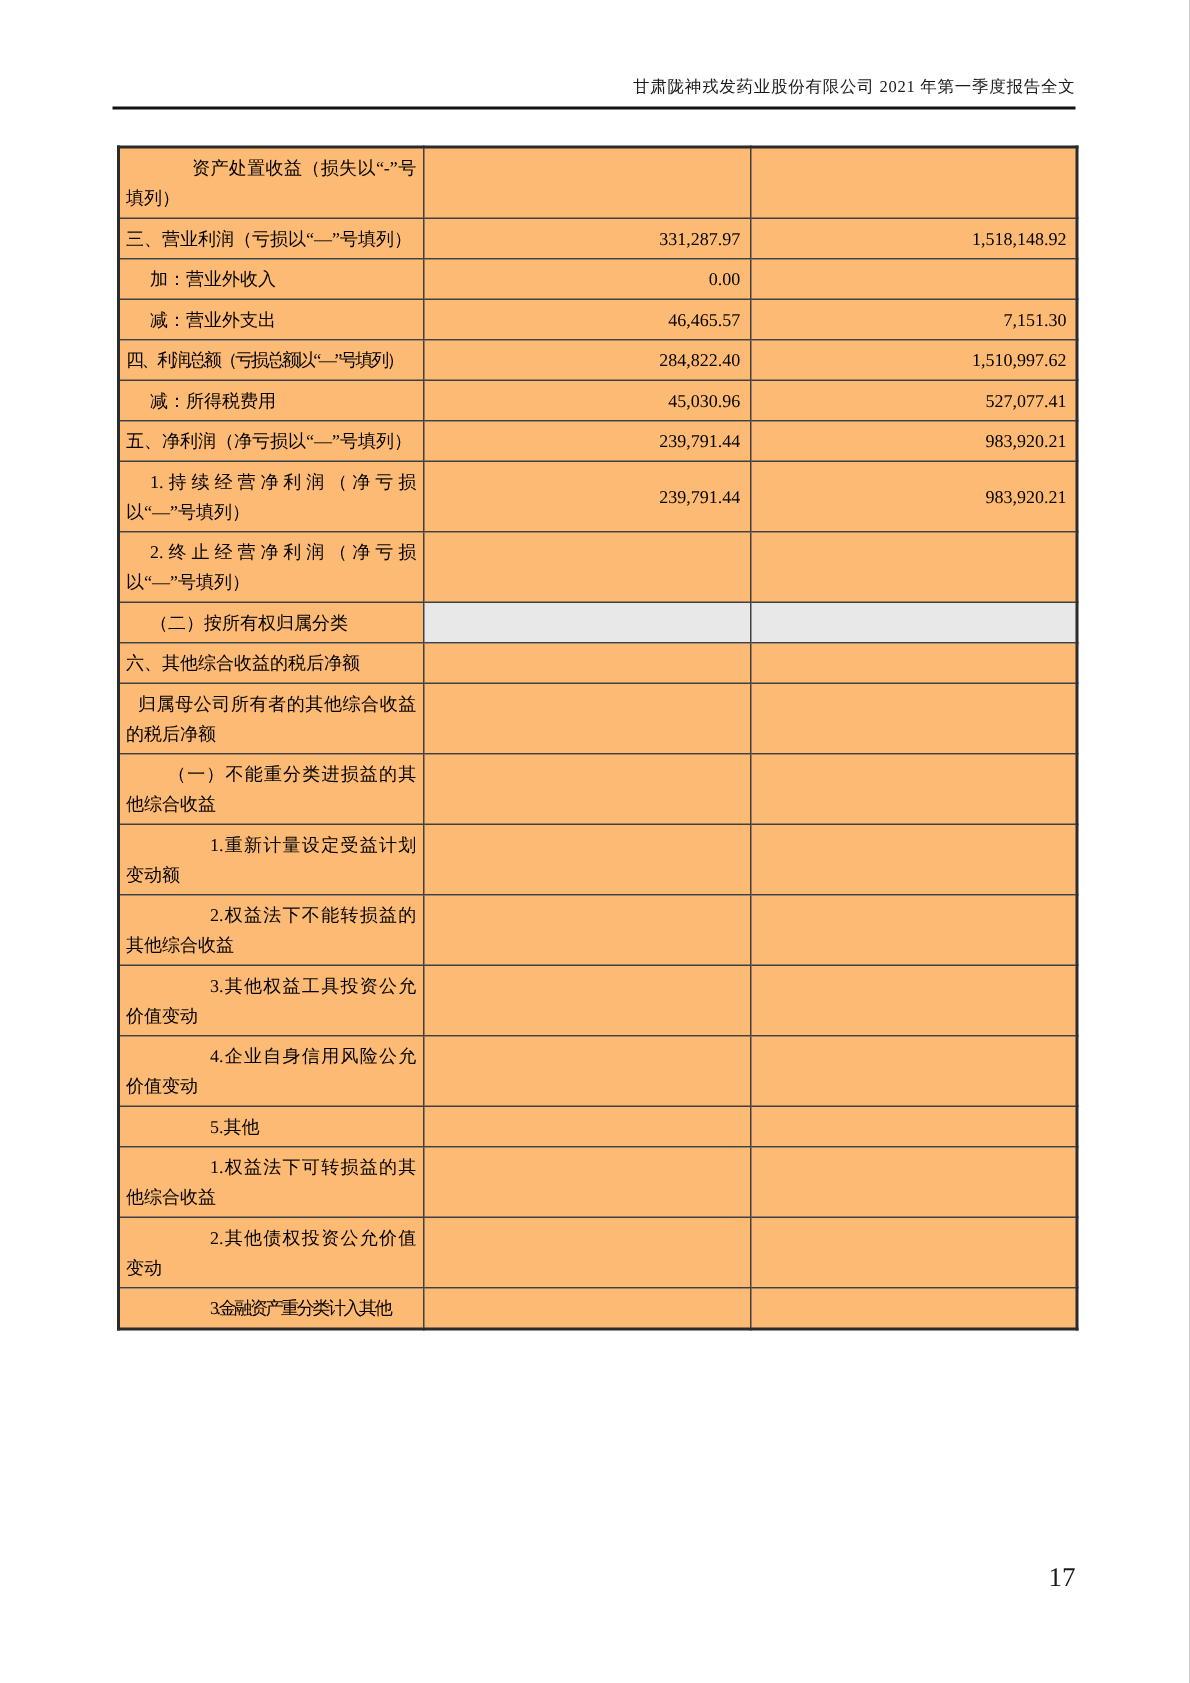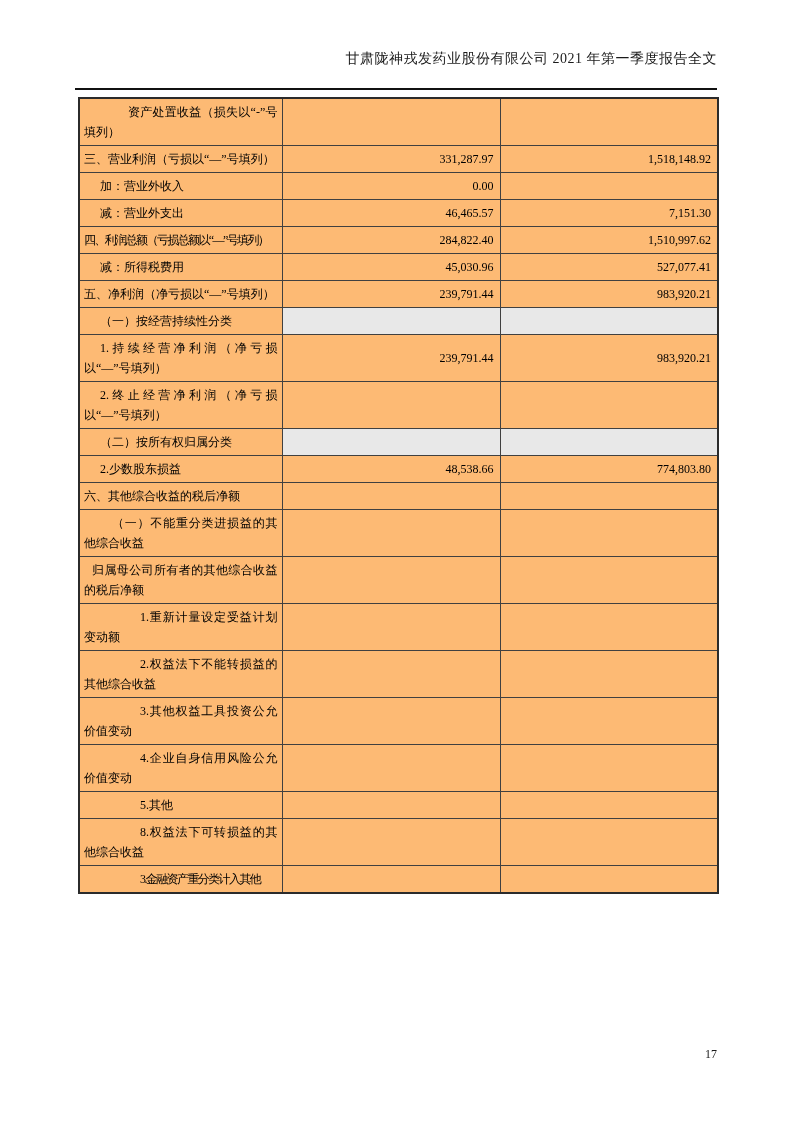--- a/index.html
+++ b/index.html
@@ -13,24 +13,24 @@
     font-family: "Liberation Serif", "DejaVu Serif", serif;
     color: #111;
     overflow: hidden;
   }
   .running-header {
     position: absolute;
     top: 50px;
     left: 75px;
     width: 642px;
     text-align: right;
-    font-size: 14px;
+    font-size: 11px;
     letter-spacing: 0.5px;
     color: #1a1a1a;
-    padding-bottom: 20px;
+    padding-bottom: 6px;
     border-bottom: 2px solid #111;
   }
   table.report-table {
     position: absolute;
     top: 97px;
     left: 78px;
     width: 639px;
     border-collapse: collapse;
     table-layout: fixed;
     border: 2px solid #2b2b2b;
@@ -58,21 +58,21 @@
   .ind-xs   { text-indent: 8px; }
   .ind-sm   { text-indent: 16px; }
   .ind-md   { text-indent: 28px; }
   .ind-lg   { text-indent: 44px; }
   .ind-xl   { text-indent: 56px; }
   td.compact { letter-spacing: -1.6px; white-space: nowrap; overflow: hidden; font-family: Liberation Serif, serif; }
   .page-number {
     position: absolute;
     right: 76px;
     bottom: 60px;
-    font-size: 12px;
+    font-size: 18px;
     color: #1a1a1a;
   }
 </style>
 </head>
 <body>
 
 <div class="page">
 
   <div class="running-header">甘肃陇神戎发药业股份有限公司 2021 年第一季度报告全文</div>
 
@@ -111,57 +111,47 @@
         <tr>
           <td class="cell-label ind-sm">减：所得税费用</td>
           <td class="cell-num">45,030.96</td>
           <td class="cell-num">527,077.41</td>
         </tr>
         <tr>
           <td class="cell-label ind-none">五、净利润（净亏损以“—”号填列）</td>
           <td class="cell-num">239,791.44</td>
           <td class="cell-num">983,920.21</td>
         </tr>
-        <tr class="shaded">
-          <td class="cell-label ind-sm">（一）按经营持续性分类</td>
-          <td class="cell-num"></td>
-          <td class="cell-num"></td>
-        </tr>
         <tr>
           <td class="cell-label ind-sm">1.持续经营净利润（净亏损以“—”号填列）</td>
           <td class="cell-num">239,791.44</td>
           <td class="cell-num">983,920.21</td>
         </tr>
         <tr>
           <td class="cell-label ind-sm">2.终止经营净利润（净亏损以“—”号填列）</td>
           <td class="cell-num"></td>
           <td class="cell-num"></td>
         </tr>
         <tr class="shaded">
           <td class="cell-label ind-sm">（二）按所有权归属分类</td>
           <td class="cell-num"></td>
           <td class="cell-num"></td>
         </tr>
         <tr>
-          <td class="cell-label ind-sm">2.少数股东损益</td>
-          <td class="cell-num">48,538.66</td>
-          <td class="cell-num">774,803.80</td>
-        </tr>
-        <tr>
           <td class="cell-label ind-none">六、其他综合收益的税后净额</td>
           <td class="cell-num"></td>
           <td class="cell-num"></td>
         </tr>
         <tr>
-          <td class="cell-label ind-md">（一）不能重分类进损益的其他综合收益</td>
+          <td class="cell-label ind-xs">归属母公司所有者的其他综合收益的税后净额</td>
           <td class="cell-num"></td>
           <td class="cell-num"></td>
         </tr>
         <tr>
-          <td class="cell-label ind-xs">归属母公司所有者的其他综合收益的税后净额</td>
+          <td class="cell-label ind-md">（一）不能重分类进损益的其他综合收益</td>
           <td class="cell-num"></td>
           <td class="cell-num"></td>
         </tr>
         <tr>
           <td class="cell-label ind-xl">1.重新计量设定受益计划变动额</td>
           <td class="cell-num"></td>
           <td class="cell-num"></td>
         </tr>
         <tr>
           <td class="cell-label ind-xl">2.权益法下不能转损益的其他综合收益</td>
@@ -177,21 +167,26 @@
           <td class="cell-label ind-xl">4.企业自身信用风险公允价值变动</td>
           <td class="cell-num"></td>
           <td class="cell-num"></td>
         </tr>
         <tr>
           <td class="cell-label ind-xl">5.其他</td>
           <td class="cell-num"></td>
           <td class="cell-num"></td>
         </tr>
         <tr>
-          <td class="cell-label ind-xl">8.权益法下可转损益的其他综合收益</td>
+          <td class="cell-label ind-xl">1.权益法下可转损益的其他综合收益</td>
+          <td class="cell-num"></td>
+          <td class="cell-num"></td>
+        </tr>
+        <tr>
+          <td class="cell-label ind-xl">2.其他债权投资公允价值变动</td>
           <td class="cell-num"></td>
           <td class="cell-num"></td>
         </tr>
         <tr>
           <td class="cell-label ind-xl compact">3.金融资产重分类计入其他</td>
           <td class="cell-num"></td>
           <td class="cell-num"></td>
         </tr>
       </tbody>
   </table>

